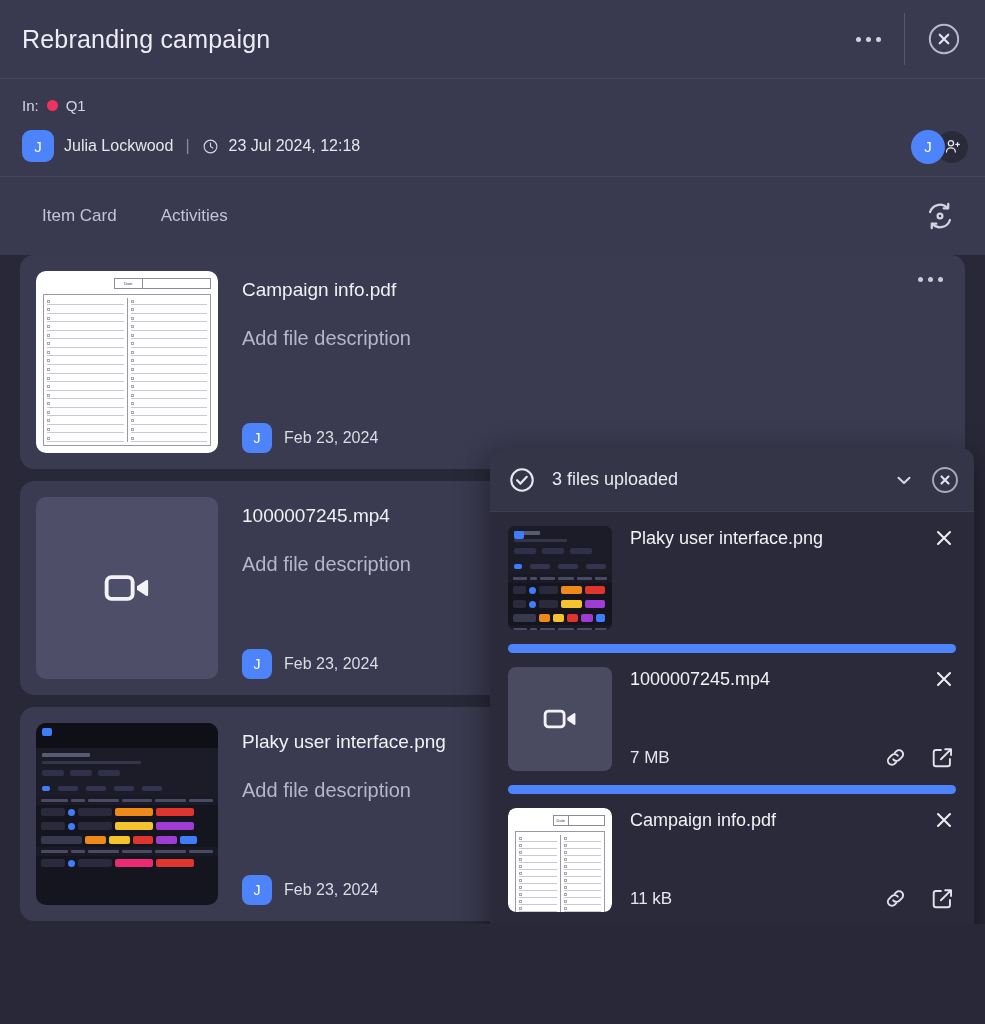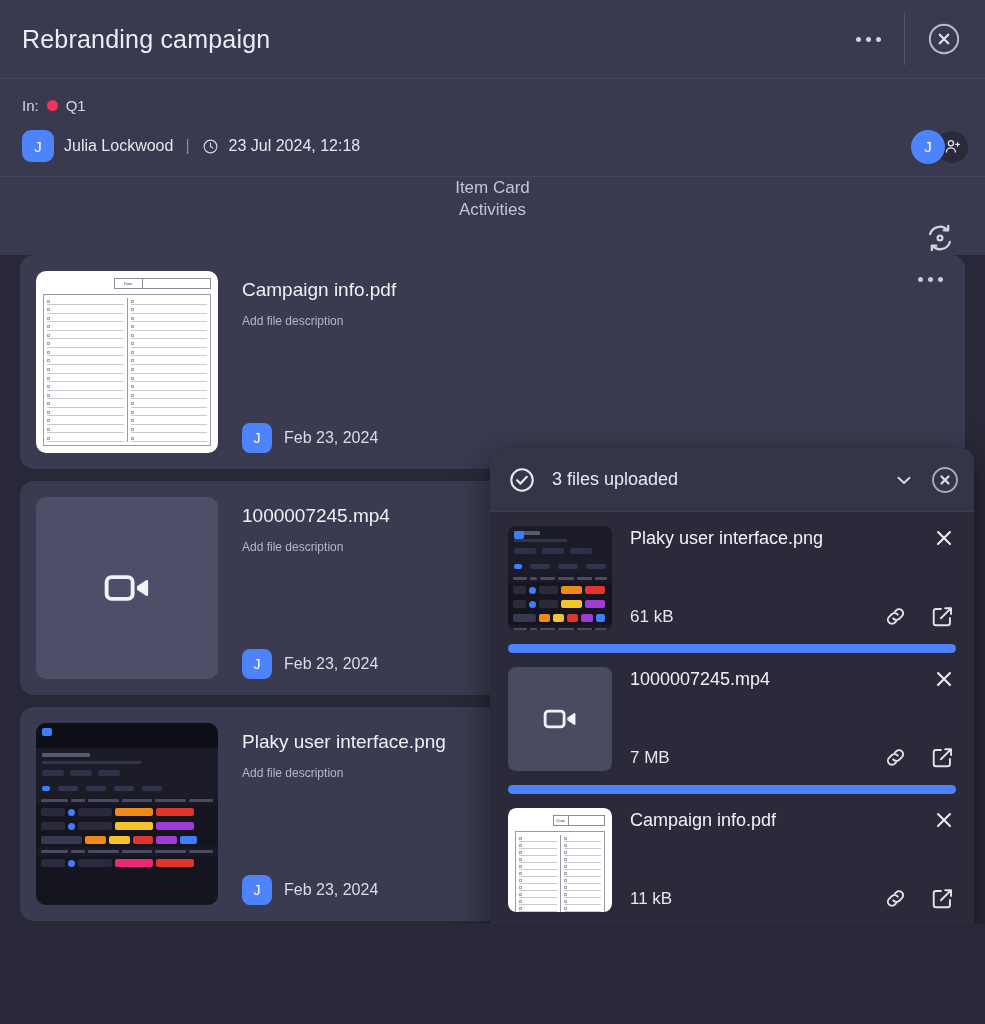--- a/index.html
+++ b/index.html
@@ -80,21 +80,20 @@
     background: #2a2a3a; border: 1px solid #3d3d52;
     display:flex; align-items:center; justify-content:center;
     margin-left: -10px; z-index: 1; cursor: pointer;
   }
 
   
   .tabbar {
     height: 78px; background: #393950;
     display: flex; align-items: center; padding: 0 20px;
     position: relative;
-    flex-direction: column;
   }
   .tab {
     position: relative; height: 52px; padding: 0 22px;
     display: flex; align-items: center; gap: 12px;
     font-size: 17px; color: #c4c4d4; border-radius: 10px; cursor: pointer;
   }
   .tab.active { background: #484860; color: #ffffff; }
   .tab.active:after {
     content:""; position: absolute; left: 0; right: 0; bottom: -13px;
     height: 3px; background: #4d84fb; border-radius: 2px;
@@ -130,21 +129,21 @@
     display: flex; padding: 16px;
     margin-bottom: 12px; position: relative;
   }
   .thumb {
     width: 182px; height: 182px; border-radius: 10px; flex: none;
     overflow: hidden; position: relative; background: #4e4e68;
   }
   .thumb.video { display:flex; align-items:center; justify-content:center; }
   .fileinfo { flex: 1; padding-left: 24px; display: flex; flex-direction: column; }
   .filename { font-size: 19px; color: #f0f0f6; margin-top: 8px; font-weight: 500; }
-  .filedesc { font-size: 12px; color: #b6b6ca; margin-top: 13px; }
+  .filedesc { font-size: 20px; color: #b6b6ca; margin-top: 26px; }
   .filefoot { margin-top: auto; display: flex; align-items: center; gap: 12px; }
   .filefoot .avatar { width: 30px; height: 30px; border-radius: 8px; font-size: 14px; }
   .filedate { font-size: 16px; color: #dcdce6; }
   .card-kebab {
     position: absolute; right: 14px; top: 16px;
     display:flex; align-items:center; cursor: pointer; padding: 6px;
   }
   .card-kebab i { width: 5px; height: 5px; border-radius:50%; background:#c9c9d8; margin: 0 2.5px; display:block; }
 
   
@@ -615,37 +614,20 @@
         </div>
         <div class="ui-main">
           <div class="ui-top">
             <div class="ui-name">Plaky user interface.png</div>
             <div class="icon-btn">
               <svg width="24" height="24" viewBox="0 0 24 24" fill="none">
                 <path d="M6 6l12 12M18 6L6 18" stroke="#ececf4" stroke-width="2.1" stroke-linecap="round"></path>
               </svg>
             </div>
           </div>
-          <div class="ui-bottom">
-            <div class="ui-size">61 kB</div>
-            <div class="ui-bottom-actions">
-              <div class="icon-btn">
-                <svg width="27" height="27" viewBox="0 0 24 24" fill="none">
-                  <path d="M10 13.6a3.6 3.6 0 0 0 5.4.4l2.3-2.3a3.6 3.6 0 0 0-5.1-5.1l-1.3 1.3" stroke="#e2e2ec" stroke-width="1.7" stroke-linecap="round"></path>
-                  <path d="M14 10.4a3.6 3.6 0 0 0-5.4-.4l-2.3 2.3a3.6 3.6 0 0 0 5.1 5.1l1.3-1.3" stroke="#e2e2ec" stroke-width="1.7" stroke-linecap="round"></path>
-                </svg>
-              </div>
-              <div class="icon-btn">
-                <svg width="27" height="27" viewBox="0 0 24 24" fill="none">
-                  <path d="M18.6 13.4v4.4a2 2 0 0 1-2 2H6.2a2 2 0 0 1-2-2V7.4a2 2 0 0 1 2-2h4.4" stroke="#e2e2ec" stroke-width="1.7" stroke-linecap="round"></path>
-                  <path d="M14.4 4.6h5.2v5.2M19.4 4.8 10.6 13.6" stroke="#e2e2ec" stroke-width="1.7" stroke-linecap="round" stroke-linejoin="round"></path>
-                </svg>
-              </div>
-            </div>
-          </div>
         </div>
       </div>
       <div class="progress" style="width: 100%;"></div>
     </div>
 
     <div class="upload-item">
       <div class="ui-row">
         <div class="ui-thumb video">
           <svg width="38" height="38" viewBox="0 0 24 24" fill="none">
             <rect x="2.6" y="7" width="12" height="10" rx="2.2" stroke="#f2f2f7" stroke-width="1.8"></rect>

